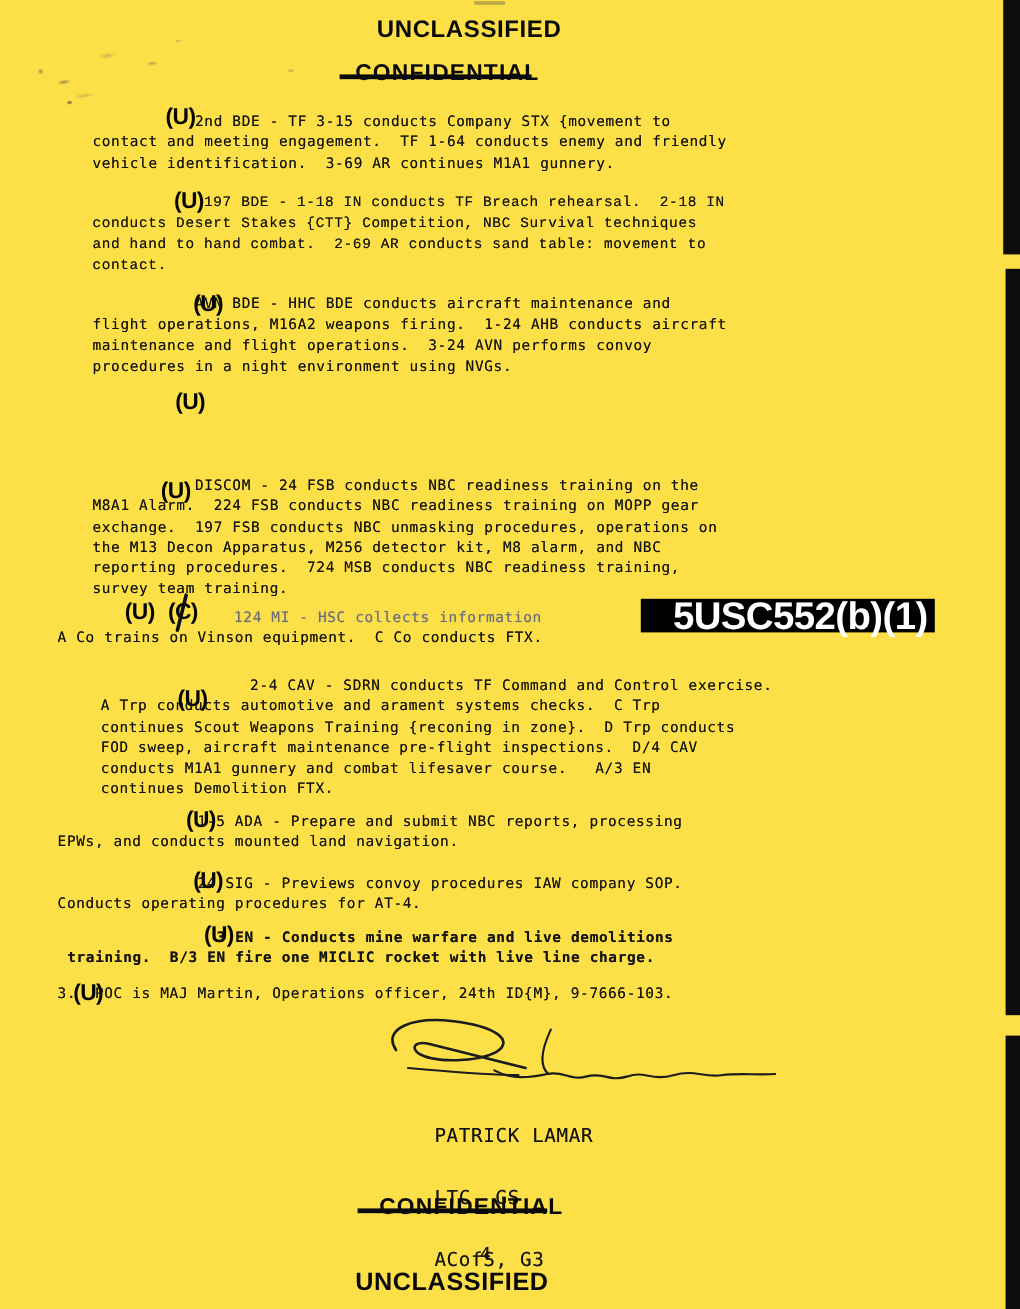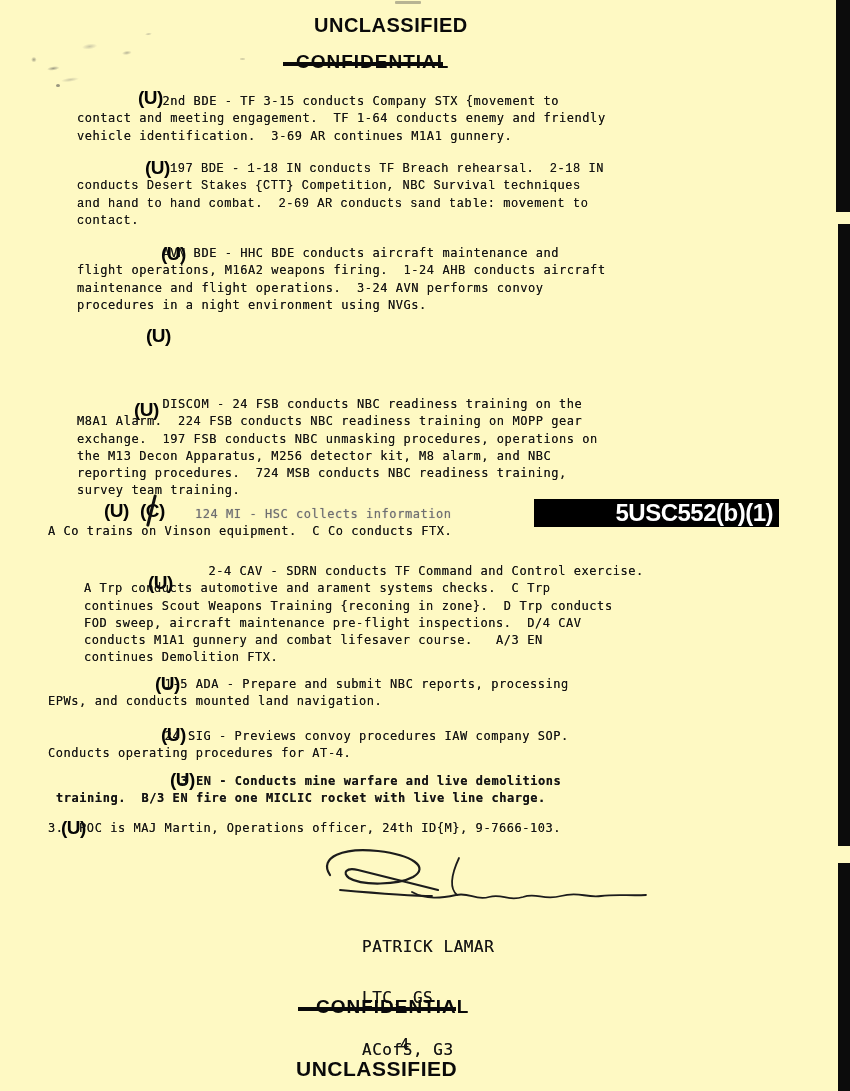--- a/index.html
+++ b/index.html
@@ -1,17 +1,17 @@
 <!DOCTYPE html>
 <html><head>
 <meta charset="utf-8">
 <style>
   html,body{margin:0;padding:0;background:#ffffff;}
   .page{
-    position:relative;width:850px;height:1091px;background:#fef9c3;
+    position:relative;width:850px;height:1091px;background:#fde047;
     font-family:"DejaVu Sans Mono",monospace;color:#121212;overflow:hidden;
   }
   .mono{
     position:absolute;white-space:pre;font-size:12px;line-height:17.3px;
     letter-spacing:0.55px;color:#141414;text-shadow:0 0 0.4px rgba(0,0,0,0.65);
   }
   .marker{
     position:absolute;font-family:"Liberation Sans",sans-serif;font-weight:bold;
     font-size:19px;color:#050505;letter-spacing:-0.5px;white-space:pre;
   }
@@ -19,21 +19,21 @@
     position:absolute;font-family:"Liberation Sans",sans-serif;font-weight:bold;
     color:#0a0a0a;white-space:pre;
   }
   .strike-line{position:absolute;background:#0a0a0a;}
   .faded{
     color:#6e6e6e;text-shadow:0 0 1px #a0a0a0;
   }
   .redaction{
     position:absolute;left:534px;top:499px;width:245px;height:28px;
     background:#000;color:#fff;font-family:"Liberation Sans",sans-serif;
-    font-weight:bold;font-size:24px;text-align:right;line-height:28px;
+    font-weight:bold;font-size:32px;text-align:right;line-height:28px;
     padding-right:6px;box-sizing:border-box;letter-spacing:-0.5px;
   }
   .bar{position:absolute;background:#0c0c0c;}
   .smudge{
     position:absolute;left:22px;top:30px;width:150px;height:52px;
     transform:rotate(-8deg);
     background:
       radial-gradient(ellipse 9px 3px at 20% 62%, rgba(80,80,80,.55), transparent 70%),
       radial-gradient(ellipse 11px 4px at 46% 30%, rgba(120,120,120,.38), transparent 70%),
       radial-gradient(ellipse 7px 3px at 70% 52%, rgba(95,95,95,.45), transparent 70%),

